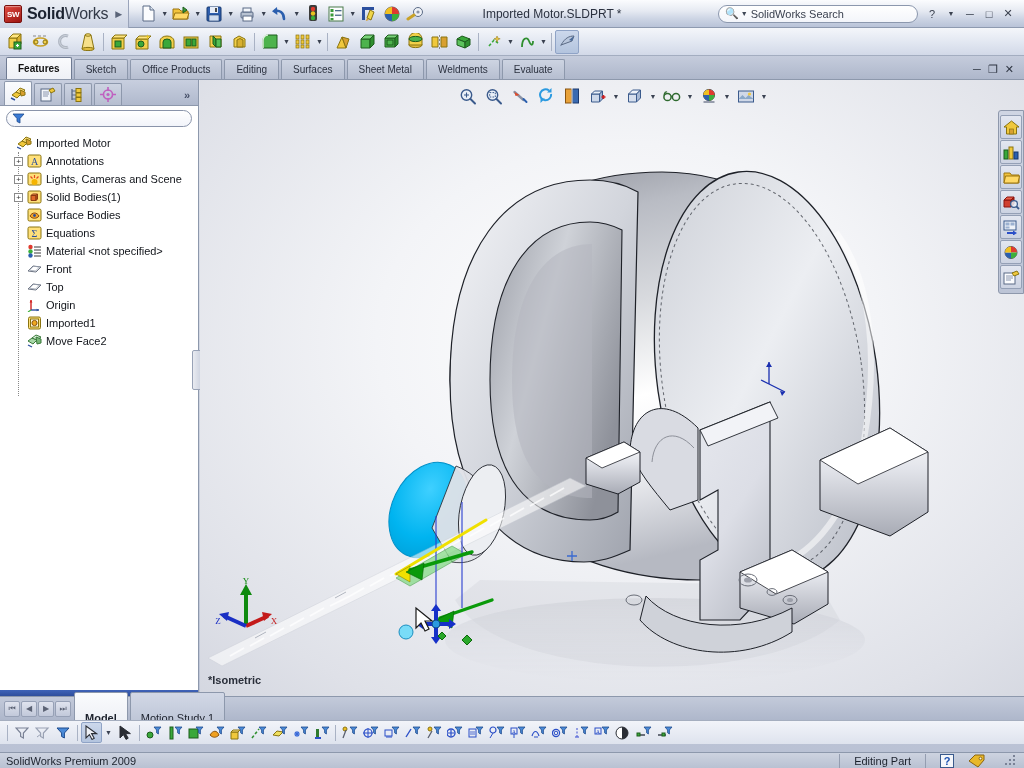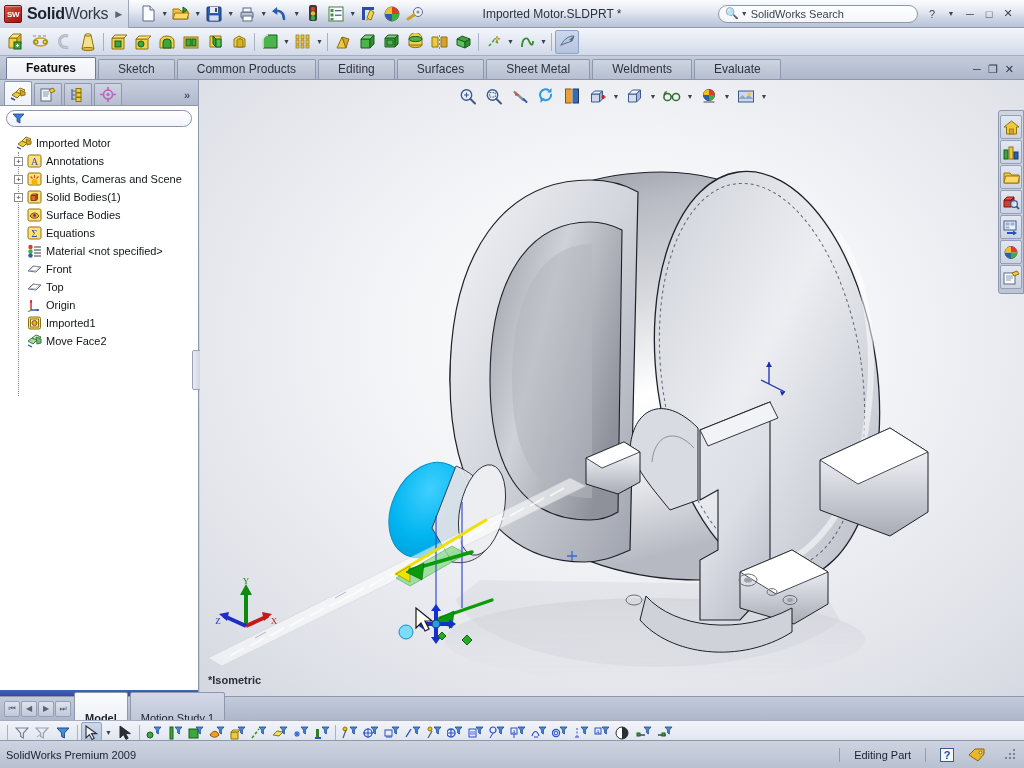--- a/index.html
+++ b/index.html
@@ -82,22 +82,22 @@
   .cmdi.pressed { border-color:#8fa3c6; background:linear-gradient(180deg,#ccd8ec,#b3c4de); }
 
   
   .cmtabs {
     position:absolute; left:0; top:56px; width:1024px; height:24px;
     background: linear-gradient(180deg,#c5ccdc,#aeb7cb);
     display:flex; align-items:flex-end; padding-left:6px;
     border-bottom:1px solid #8d98ac;
   }
   .cmtab {
-    height:20px; line-height:19px; padding:0 19px; margin-right:2px;
-    font-size:12px; color:#2c3240;
+    height:20px; line-height:19px; padding:0 11px; margin-right:2px;
+    font-size:10px; color:#2c3240;
     background: linear-gradient(180deg,#cdd4e2,#b6bed0);
     border:1px solid #8d98ac; border-bottom:none;
     border-radius:2px 2px 0 0;
     margin-top:36px;
   }
   .cmtab.active {
     background: linear-gradient(180deg,#fafbfd,#eef0f6);
     color:#111; font-weight:bold; height:22px; line-height:21px;
     border-color:#6f7b92;
   }
@@ -228,21 +228,21 @@
   }
   .bti {
     width:21px;height:21px;display:flex;align-items:center;justify-content:center;
     border:1px solid transparent;border-radius:2px;
   }
   .bti.pressed{border-color:#8fa3c6;background:linear-gradient(180deg,#ccd8ec,#b3c4de);}
   .bsep{width:1px;height:16px;background:#a9b2c4;margin:0 3px;}
 
   
   .statusbar {
-    position:absolute; left:0; bottom:0; width:1024px; height:28px;
+    position:absolute; left:0; bottom:0; width:1024px; height:16px;
     background:linear-gradient(180deg,#cdd3e0,#b9c1d2);
     border-top:1px solid #8d98ac;
     display:flex; align-items:center; font-size:11px; color:#1b212c;
   }
   .sb-left { padding-left:6px; }
   .sb-right { margin-left:auto; display:flex; align-items:center; gap:14px; padding-right:8px;}
   .sb-div { width:1px;height:14px;background:#949db0; }
   .grip {
     width:12px;height:12px; margin-left:4px;
     background:
@@ -538,21 +538,21 @@
           <path d="M2 13L14 3" stroke="#8a9ab4" stroke-width="1"></path>
           <path d="M3 12c4-7 8-9 13-9l-2 5z" fill="#b9c7dd" stroke="#5b6b86"></path>
           <path d="M16 3l-2 5-3-1z" fill="#4a6a9a"></path>
         </svg>
     </div>
   </div>
 
   <div class="cmtabs">
     <div class="cmtab active">Features</div>
     <div class="cmtab">Sketch</div>
-    <div class="cmtab">Common Products</div>
+    <div class="cmtab">Office Products</div>
     <div class="cmtab">Editing</div>
     <div class="cmtab">Surfaces</div>
     <div class="cmtab">Sheet Metal</div>
     <div class="cmtab">Weldments</div>
     <div class="cmtab">Evaluate</div>
     <div class="cm-winbtns">
       <span>─</span>
       <span>❐</span>
       <span>✕</span>
     </div>

